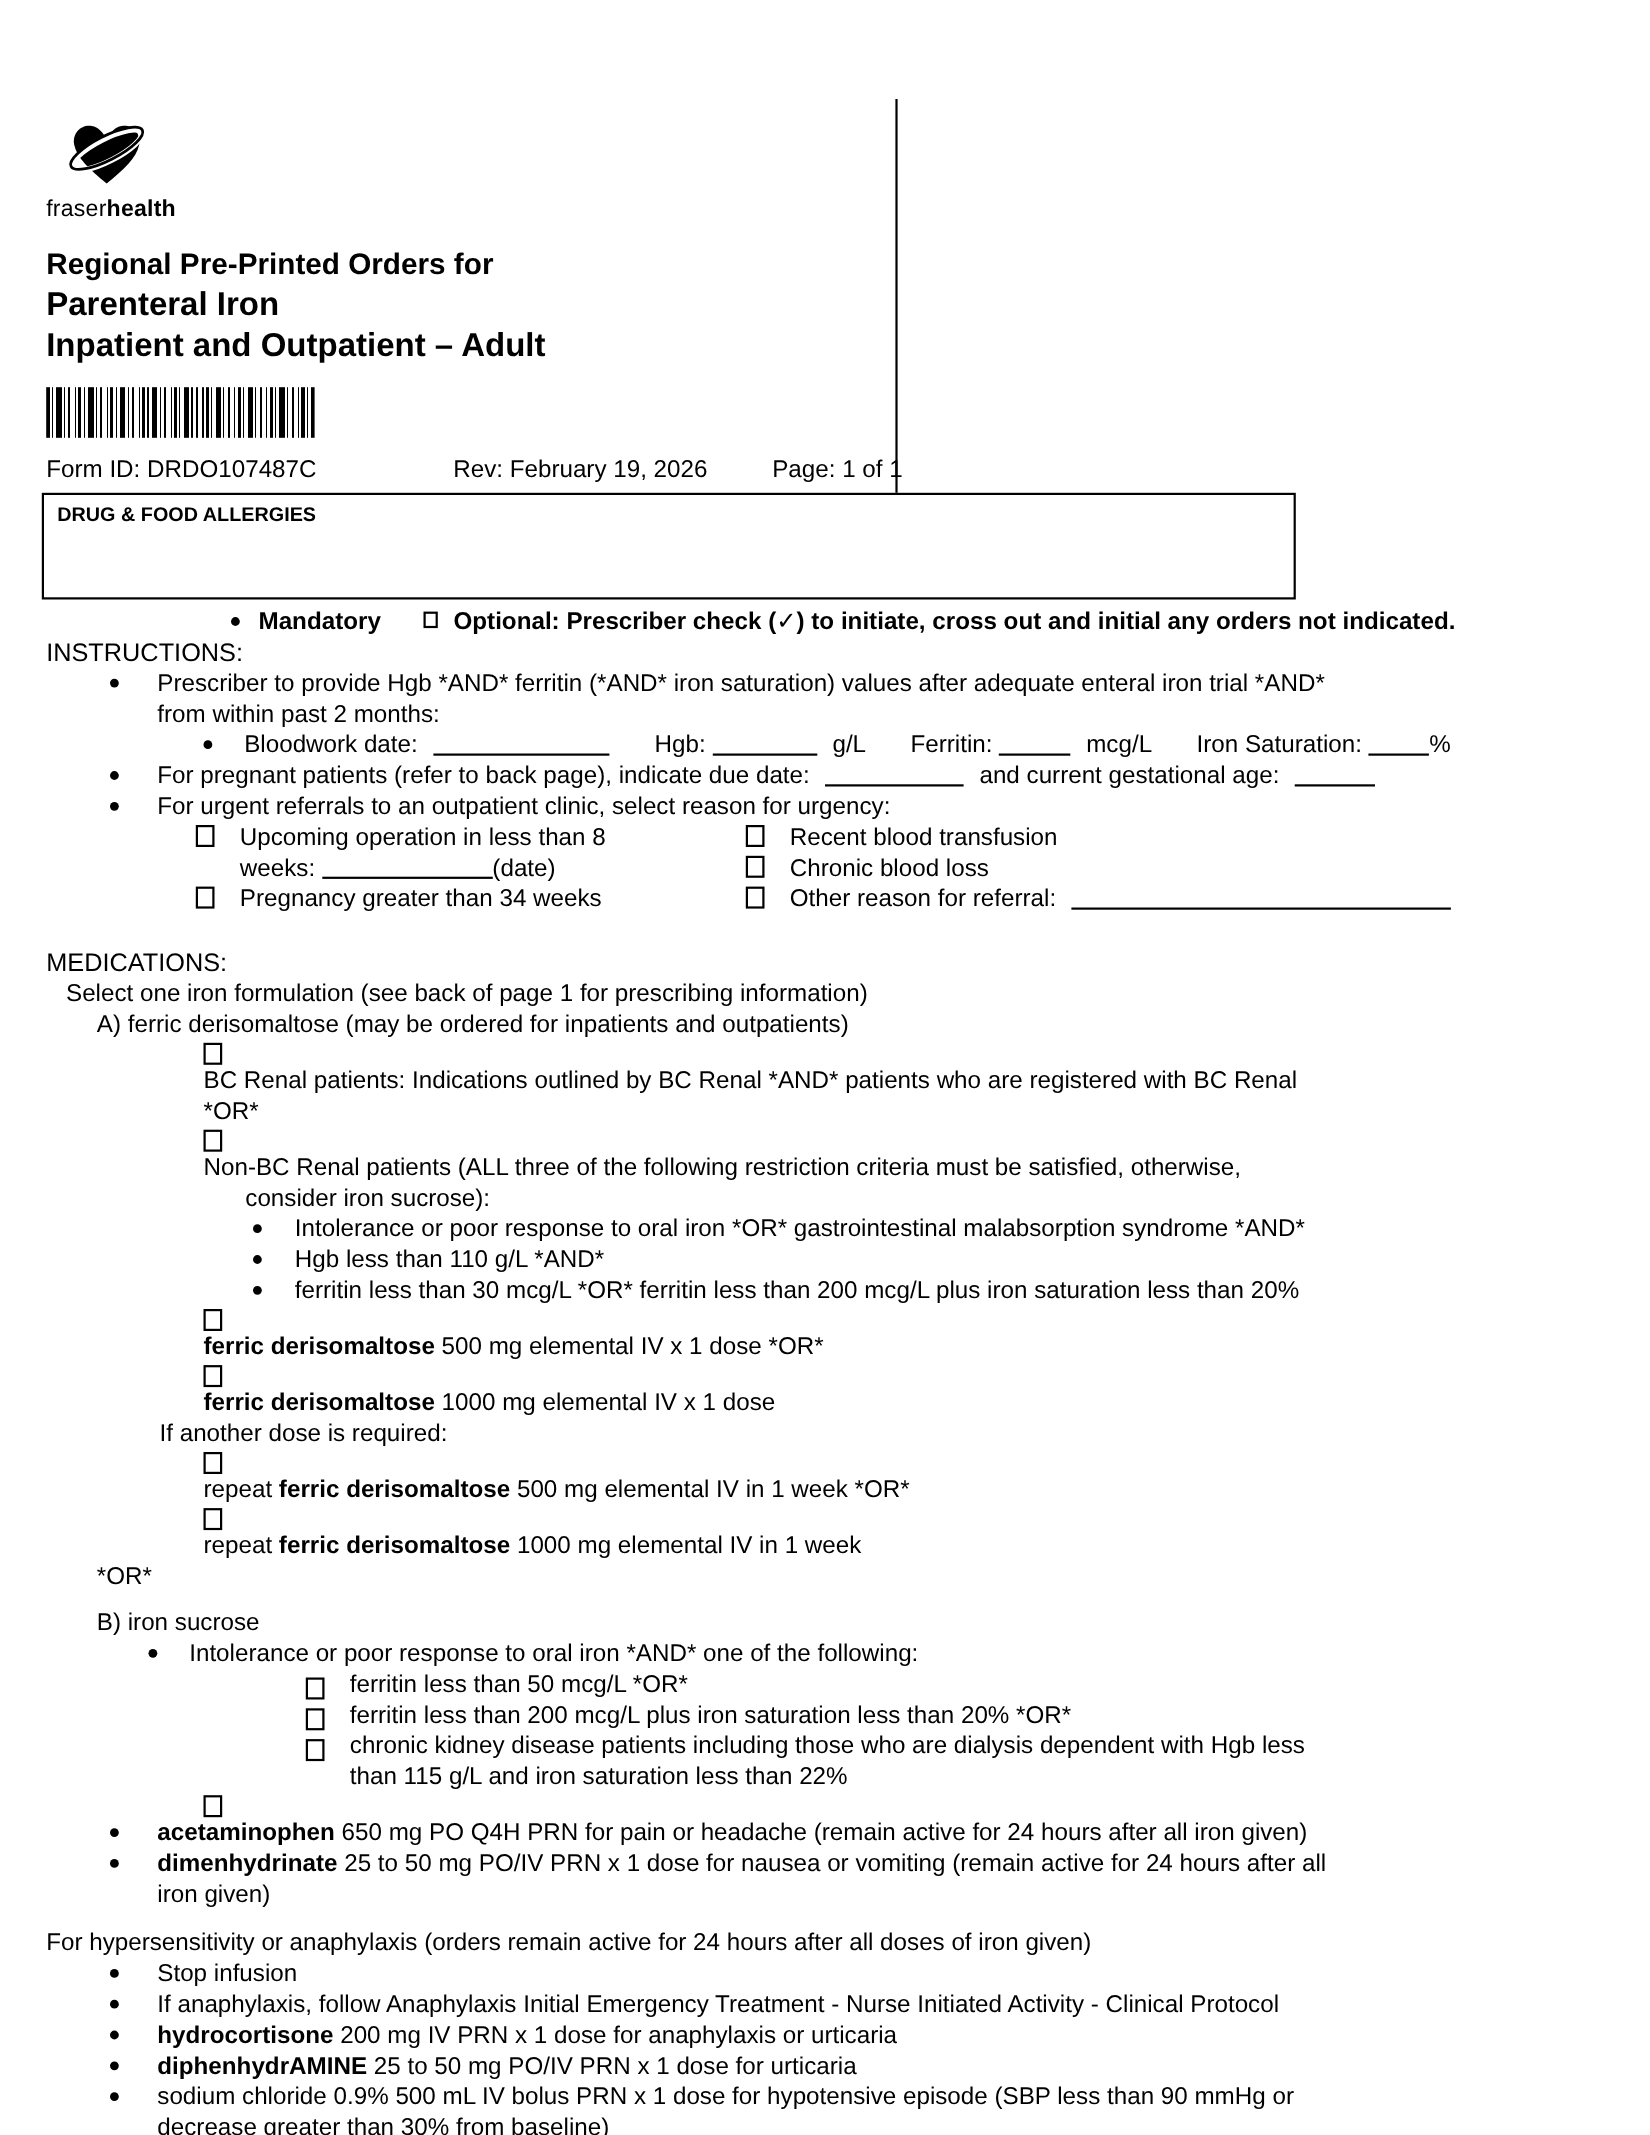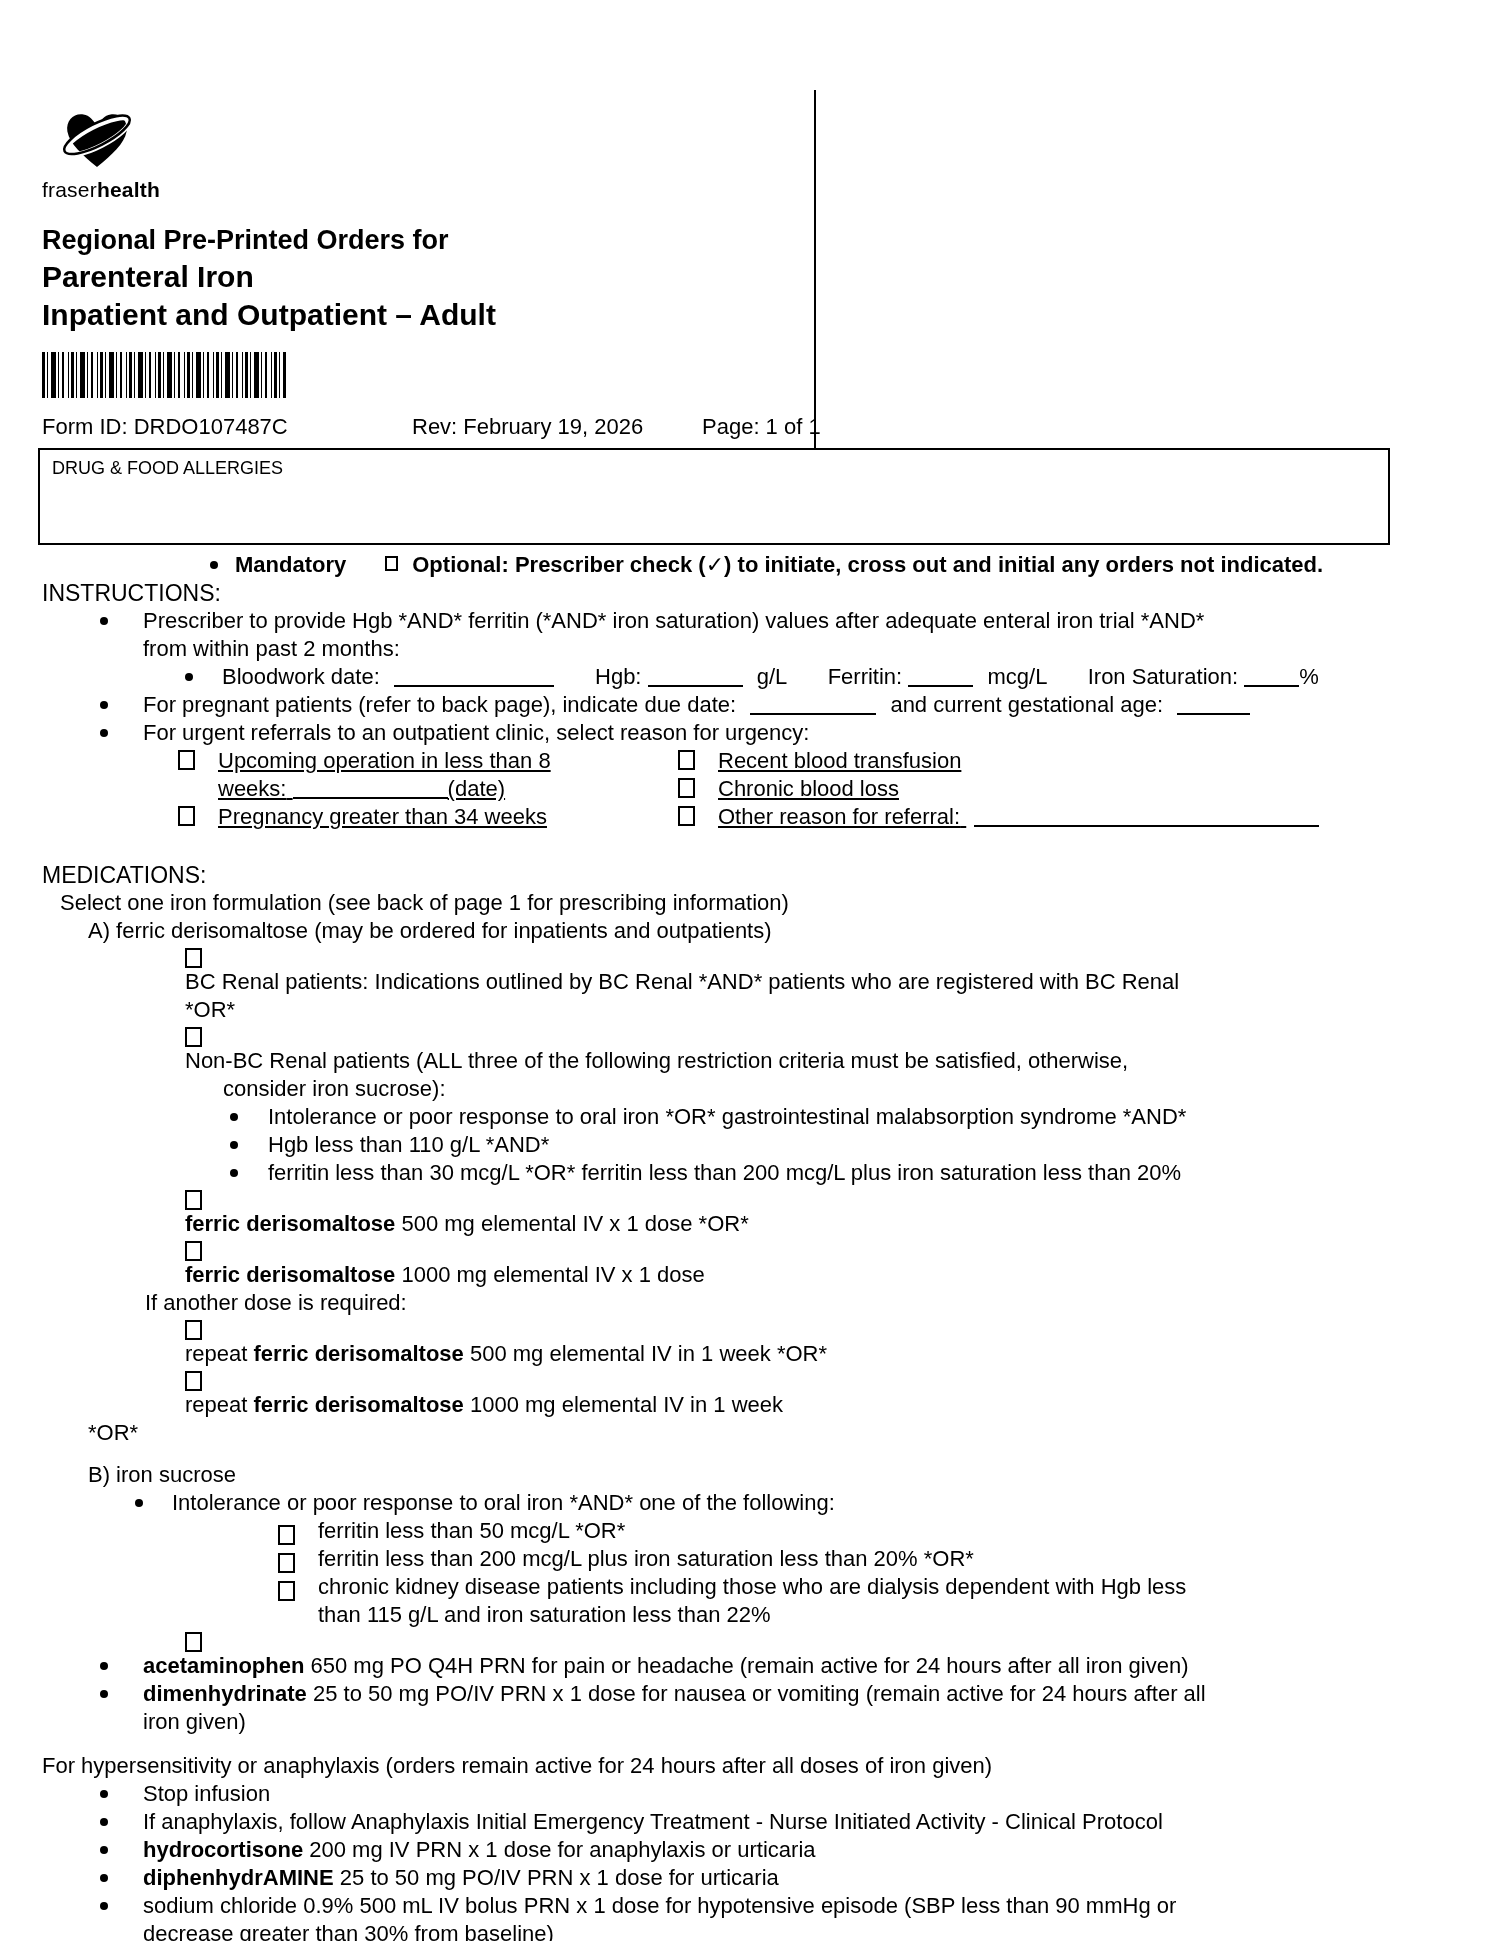--- a/index.html
+++ b/index.html
@@ -25,21 +25,21 @@
   .title23{font-size:30px;line-height:38px;font-weight:bold;}
   .barcode{margin-top:18px;width:244px;height:46px;
     background:repeating-linear-gradient(90deg,
       #000 0 3px,#fff 3px 5px,#000 5px 6px,#fff 6px 9px,
       #000 9px 14px,#fff 14px 16px,#000 16px 17px,#fff 17px 20px,
       #000 20px 22px,#fff 22px 26px,#000 26px 27px,#fff 27px 29px);
   }
   .formrow{margin-top:16px;display:flex;line-height:26px;}
   .formrow .c1{width:370px;}
   .formrow .c2{width:290px;}
-  .allergybox{margin-top:8px;width:1352px;height:97px;border:2px solid #000;box-sizing:border-box;margin-left:-4px;}
+  .allergybox{margin-top:8px;width:1140px;height:97px;border:2px solid #000;box-sizing:border-box;margin-left:-4px;font-weight:bold;}
   .allergybox .lab{font-size:18px;line-height:20px;padding:8px 0 0 12px;}
   
   .legend{margin-top:6px;padding-left:168px;display:flex;align-items:flex-start;font-weight:bold;}
   .legend .dot{margin-top:10px;}
   .legend .mlab{margin-left:17px;}
   .legend .cb{margin-left:39px;margin-top:5px;width:13px;height:15px;}
   .legend .olab{margin-left:14px;}
   
   .h0{font-size:23px;}
   .ind1{padding-left:18px;}
@@ -59,21 +59,21 @@
   .cont276{margin-left:276px;}
   .cont101{margin-left:101px;}
   .if-line{margin-left:103px;}
   .txt{white-space:nowrap;}
   .blank{display:inline-block;border-bottom:2px solid #000;height:20px;margin-bottom:-3px;}
   .w160{width:160px;} .w95{width:95px;} .w65{width:65px;} .w55{width:55px;}
   .w126{width:126px;} .w73{width:73px;} .w155{width:155px;} .w345{width:345px;}
   .w80{width:80px;} .w48{width:48px;} .w380{width:380px;} .w340{width:340px;}
   .ml35{margin-left:35px;} .ml8{margin-left:8px;} .ml30{margin-left:30px;}
   
-  .urgency{display:flex;padding-left:136px;text-decoration:underline;}
+  .urgency{display:flex;padding-left:136px;}
   .ucol1{width:500px;}
   .uitem{display:flex;align-items:flex-start;}
   .uitem>.g{width:40px;flex:0 0 auto;}
   .uitem .cb{margin-top:3px;}
   
   .sp-med{margin-top:30px;}
   .sp-b{margin-top:14px;}
   .sp-hyper{margin-top:16px;}
   
   .sigtable{margin-top:16px;margin-left:-4px;border-collapse:collapse;table-layout:fixed;width:1343px;

